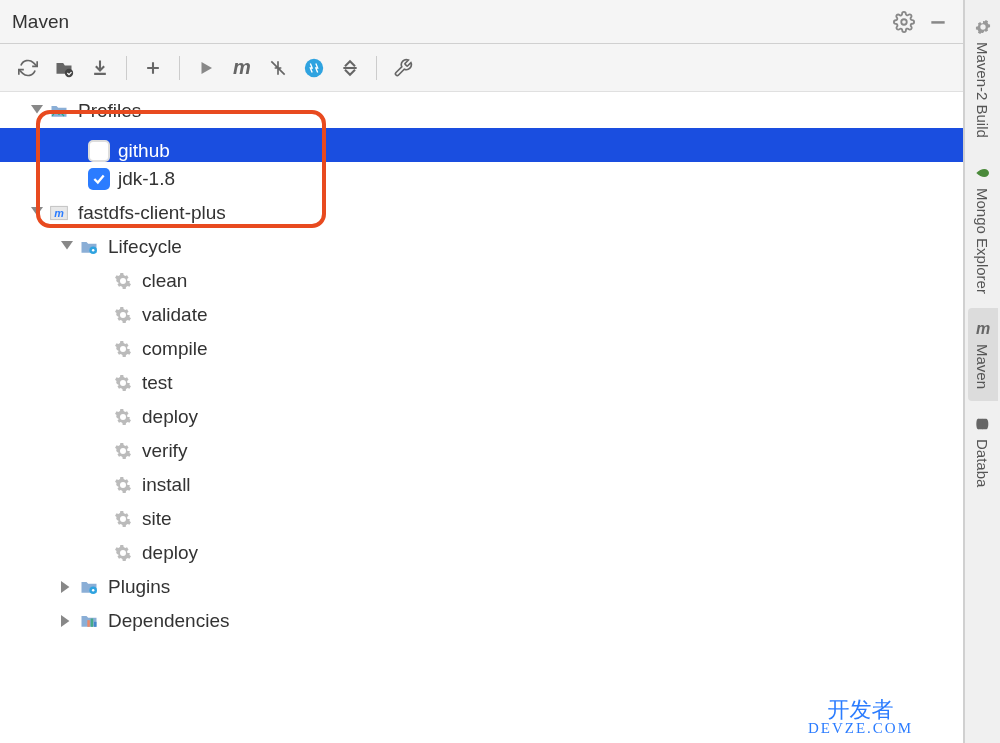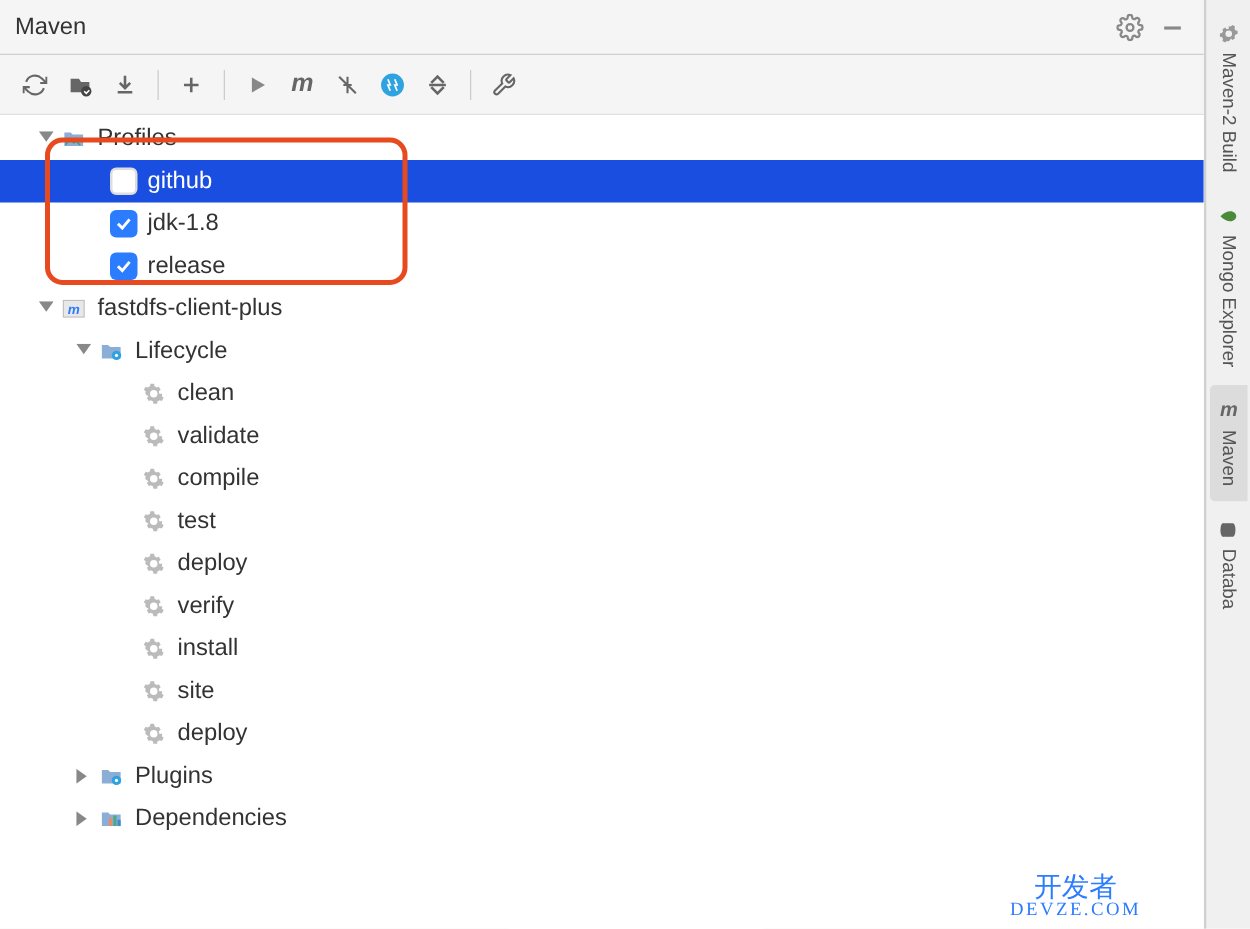--- a/index.html
+++ b/index.html
@@ -78,20 +78,21 @@
     display: flex;
     align-items: center;
     height: 34px;
     padding-left: 8px;
     cursor: pointer;
     font-size: 19px;
   }
   .tree-row.selected {
     background: #1a4ee0;
     color: #fff;
+    align-items: flex-end;
   }
   .expander {
     width: 18px;
     height: 18px;
     display: flex;
     align-items: center;
     justify-content: center;
     color: #888;
     margin-right: 2px;
   }
@@ -277,28 +278,20 @@
       <span>github</span>
     </div>
     <div class="tree-row indent-3">
       <span class="checkbox checked">
           <svg width="14" height="14" viewBox="0 0 24 24" fill="none" stroke="#fff" stroke-width="4">
             <polyline points="4 12 10 18 20 6"></polyline>
           </svg>
         </span>
       <span>jdk-1.8</span>
     </div>
-    <div class="tree-row indent-3">
-      <span class="checkbox checked">
-          <svg width="14" height="14" viewBox="0 0 24 24" fill="none" stroke="#fff" stroke-width="4">
-            <polyline points="4 12 10 18 20 6"></polyline>
-          </svg>
-        </span>
-      <span>release</span>
-    </div>
 
     <div class="tree-row indent-1">
       <span class="expander">
           <svg width="12" height="12" viewBox="0 0 10 10" fill="#888">
             <polygon points="0,0 10,0 5,7"></polygon>
           </svg>
         </span>
       <span class="node-icon">
           <svg width="20" height="20" viewBox="0 0 24 24">
             <rect x="2" y="4" width="20" height="16" fill="#e8e8e8" stroke="#bbb"></rect>

